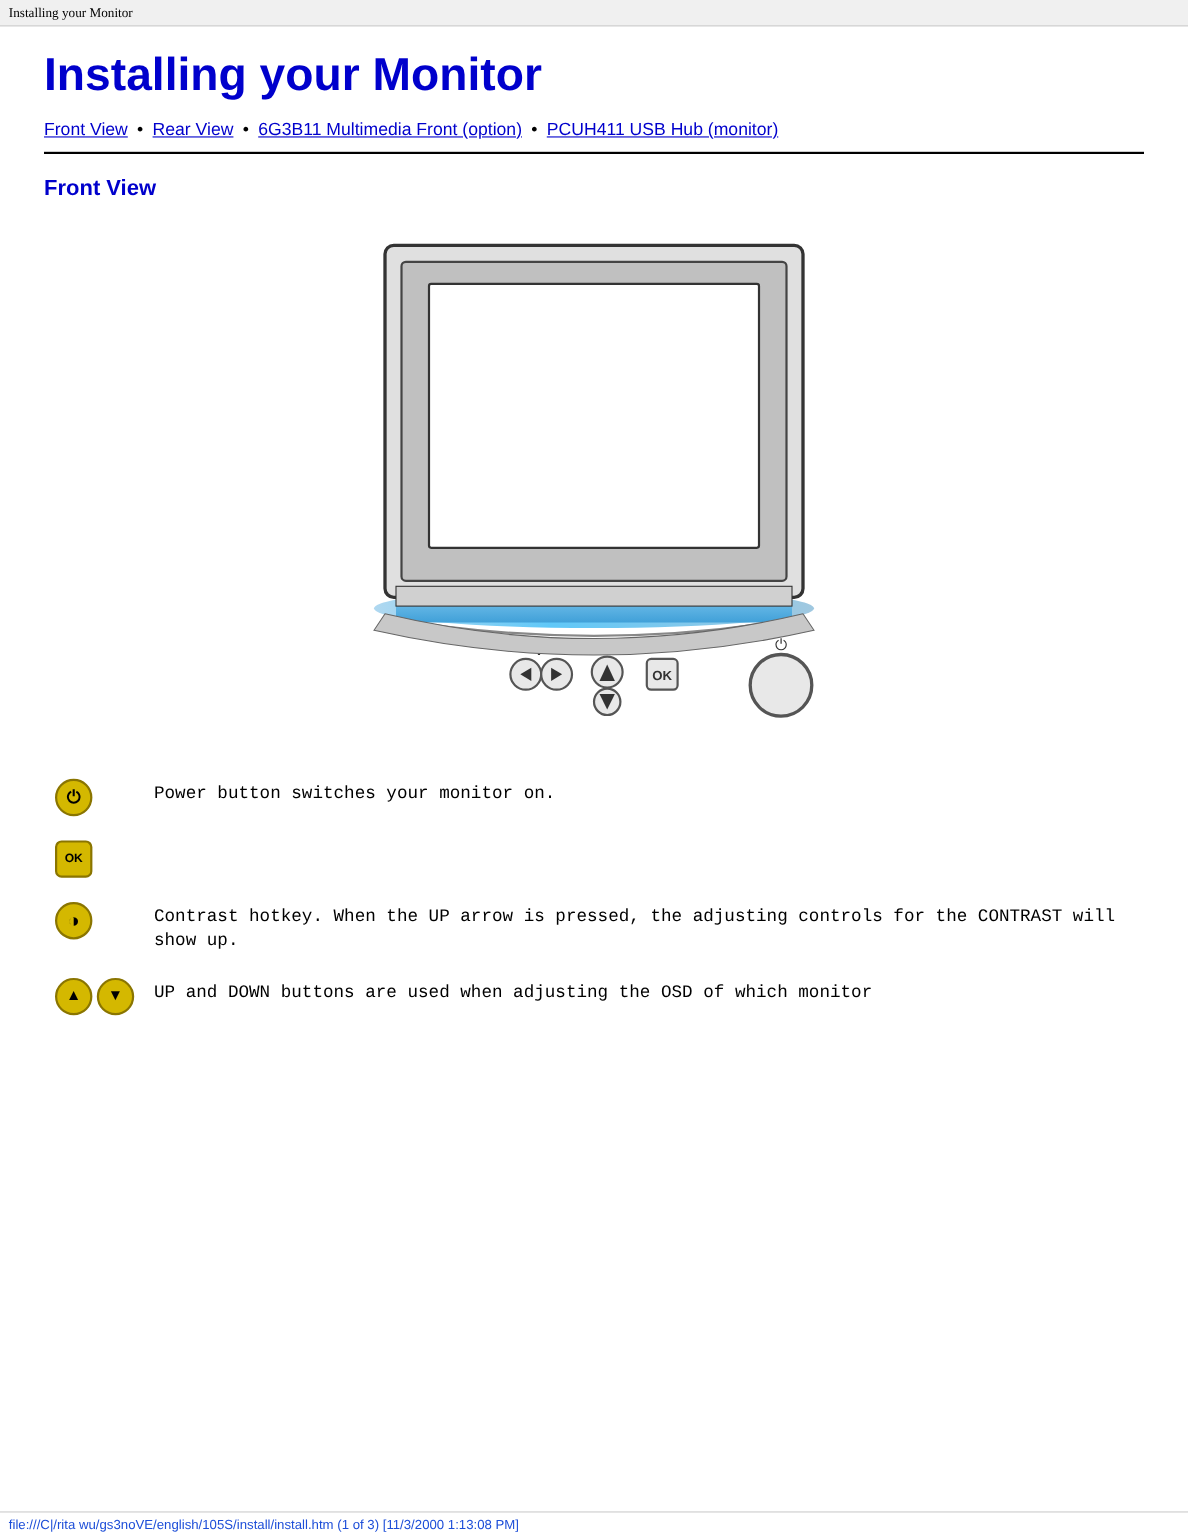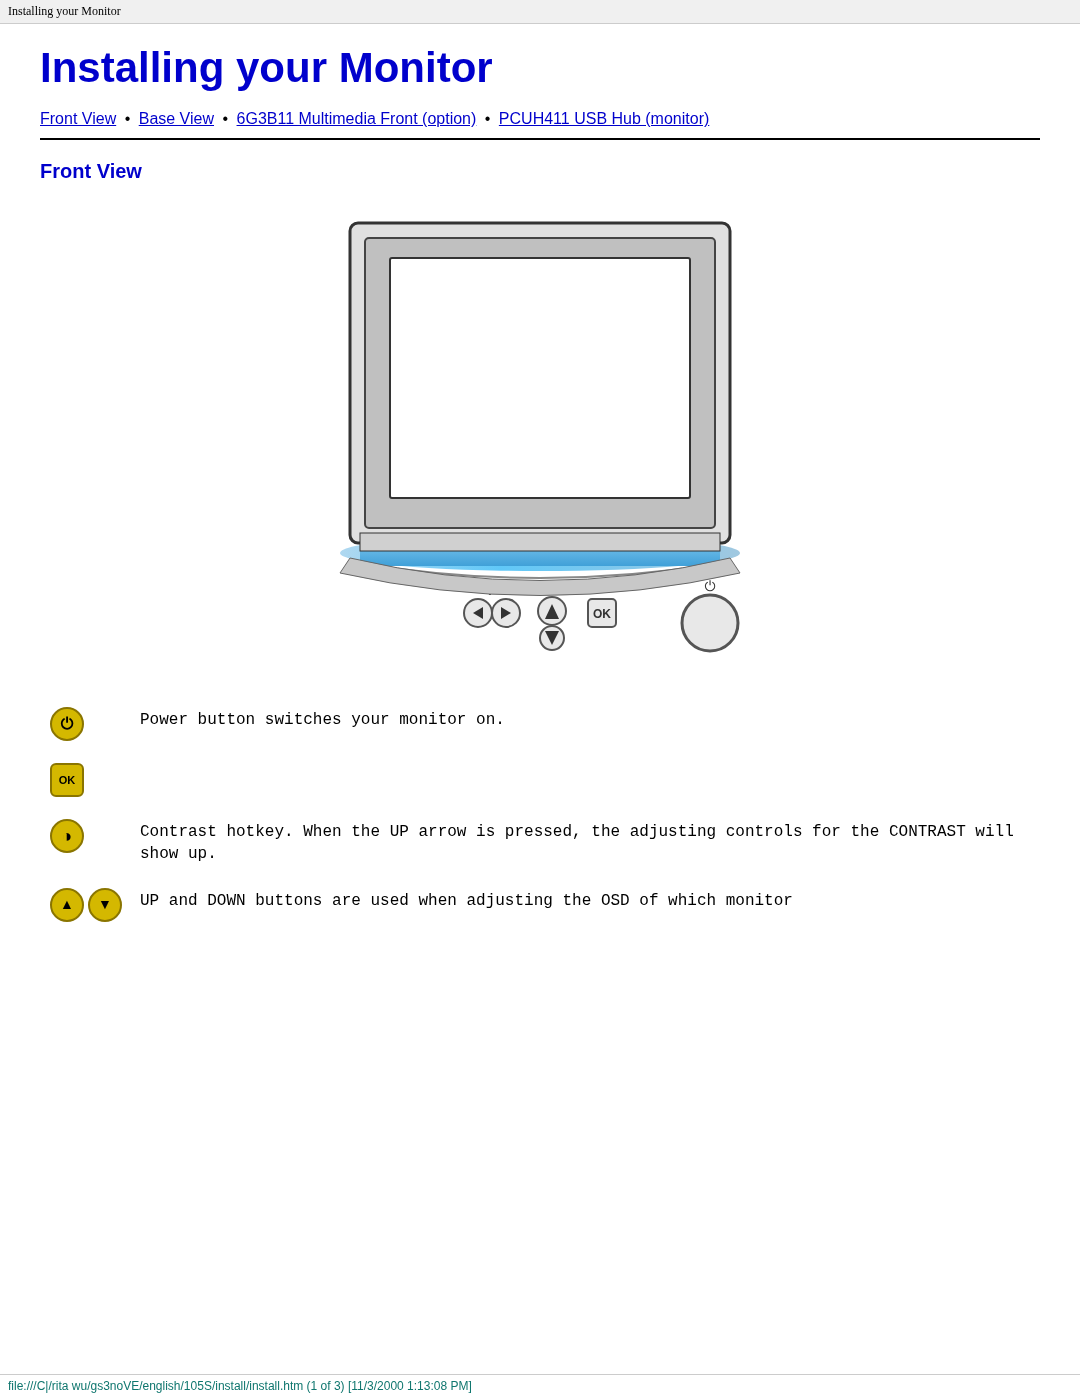--- a/index.html
+++ b/index.html
@@ -88,21 +88,21 @@
       font-family: Liberation Mono, monospace;
       padding-top: 2px;
       line-height: 1.4;
     }
     .footer {
       position: fixed;
       bottom: 0;
       left: 0;
       width: 1080px;
       font-size: 12px;
-      color: #0f766e;
+      color: #1d4ed8;
       padding: 4px 8px;
       background: #fff;
       border-top: 1px solid #ccc;
       font-family: Arial, sans-serif;
     }
     
     .icon-circle {
       width: 34px;
       height: 34px;
       border-radius: 50%;
@@ -170,21 +170,21 @@
   <span>Installing your Monitor</span>
 </div>
 
 <div class="page-content">
 
   <h1 class="page-title">Installing your Monitor</h1>
 
   <div class="nav-links">
     <a>Front View</a>
     <span class="nav-separator">•</span>
-    <a>Base View</a>
+    <a>Rear View</a>
     <span class="nav-separator">•</span>
     <a>6G3B11 Multimedia Front (option)</a>
     <span class="nav-separator">•</span>
     <a>PCUH411 USB Hub (monitor)</a>
   </div>
 
   <hr>
 
   <h2 class="section-title">Front View</h2>
 

